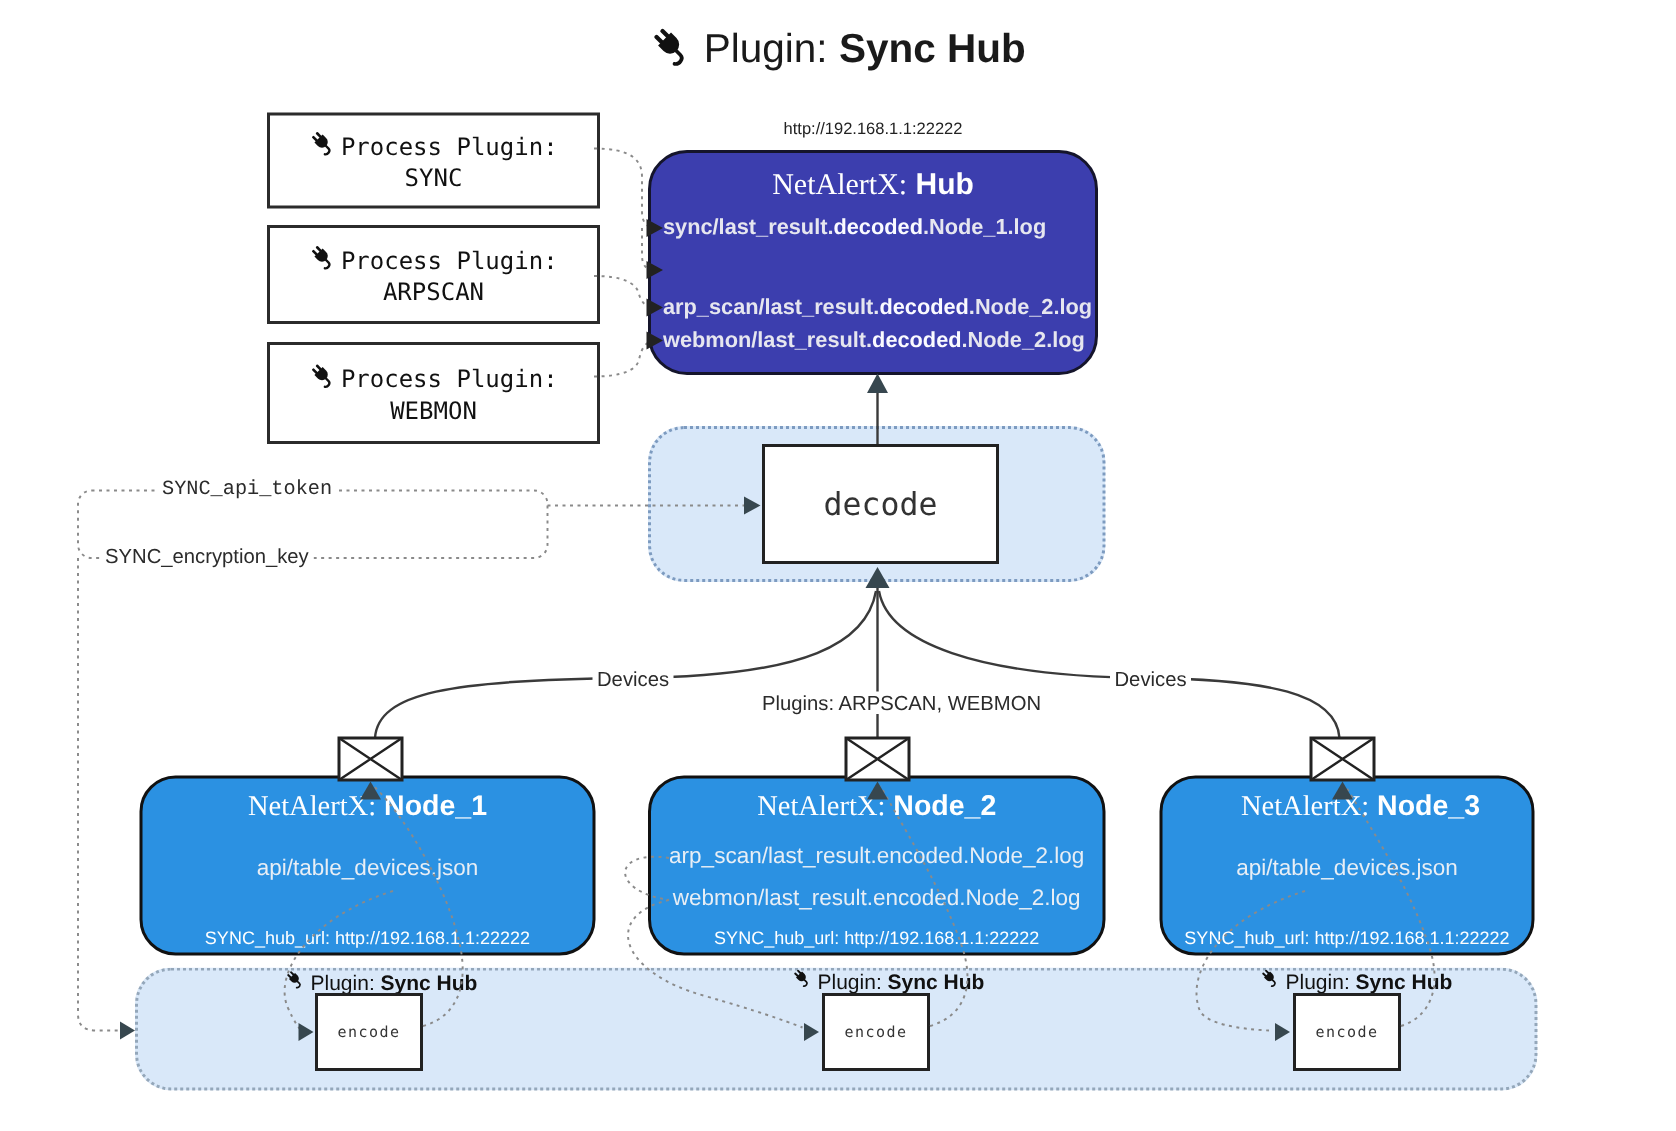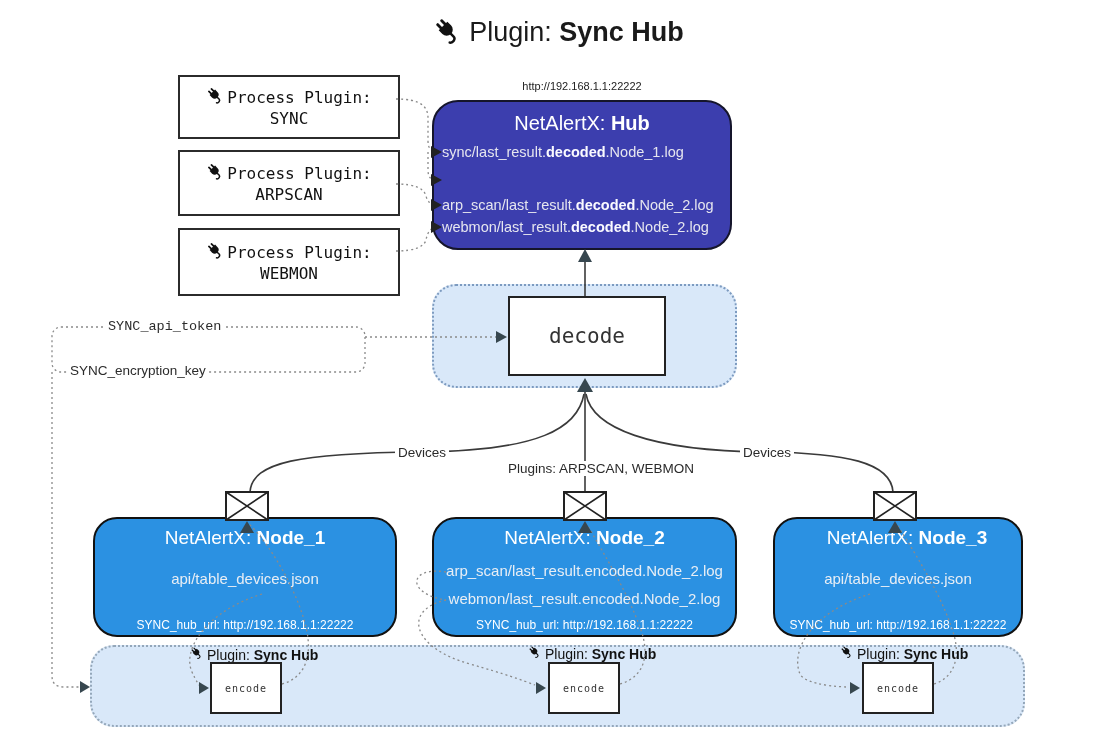--- a/index.html
+++ b/index.html
@@ -17,22 +17,22 @@
   .pbox{left:178px;width:218px;background:#fff;border:2px solid #2b2b2b;
         display:flex;flex-direction:column;align-items:center;justify-content:center;
         font-family:"DejaVu Sans Mono",monospace;font-size:16px;color:#111;z-index:1;}
   .pbox .l1{display:flex;align-items:center;gap:2px;white-space:nowrap;}
 
   
   .hub-url{left:432px;top:80px;width:300px;text-align:center;font-size:11px;color:#222;z-index:1;}
   .hub{left:432px;top:100px;width:300px;height:150px;background:#3c3eae;
        border:2.5px solid #15152b;border-radius:26px;box-sizing:border-box;z-index:1;}
   .hub-title{left:432px;top:112px;width:300px;text-align:center;color:#fff;font-size:20px;z-index:1;}
-  .mono{font-family:Liberation Sans, sans-serif;}
-  .hublog{left:442px;width:288px;font-size:14.5px;color:#e6e6ef;white-space:nowrap;z-index:1;}
+  .mono{font-family:Liberation Serif, serif;}
+  .hublog{left:442px;width:288px;font-size:14.5px;color:#e6e6ef;white-space:nowrap;z-index:1;font-weight:bold;}
   .hublog b{color:#fafaff;}
 
   
   .panel{background:#d9e8f9;border:2px dotted #7d9bc0;border-radius:24px;box-sizing:border-box;}
   .decode-wrap{left:432px;top:284px;width:305px;height:104px;z-index:0;}
   .iobox{background:#fff;border:2.5px solid #222;box-sizing:border-box;
          display:flex;align-items:center;justify-content:center;
          font-family:"DejaVu Sans Mono",monospace;color:#333;z-index:1;}
   .decode-box{left:508px;top:296px;width:158px;height:80px;font-size:21px;}
 

